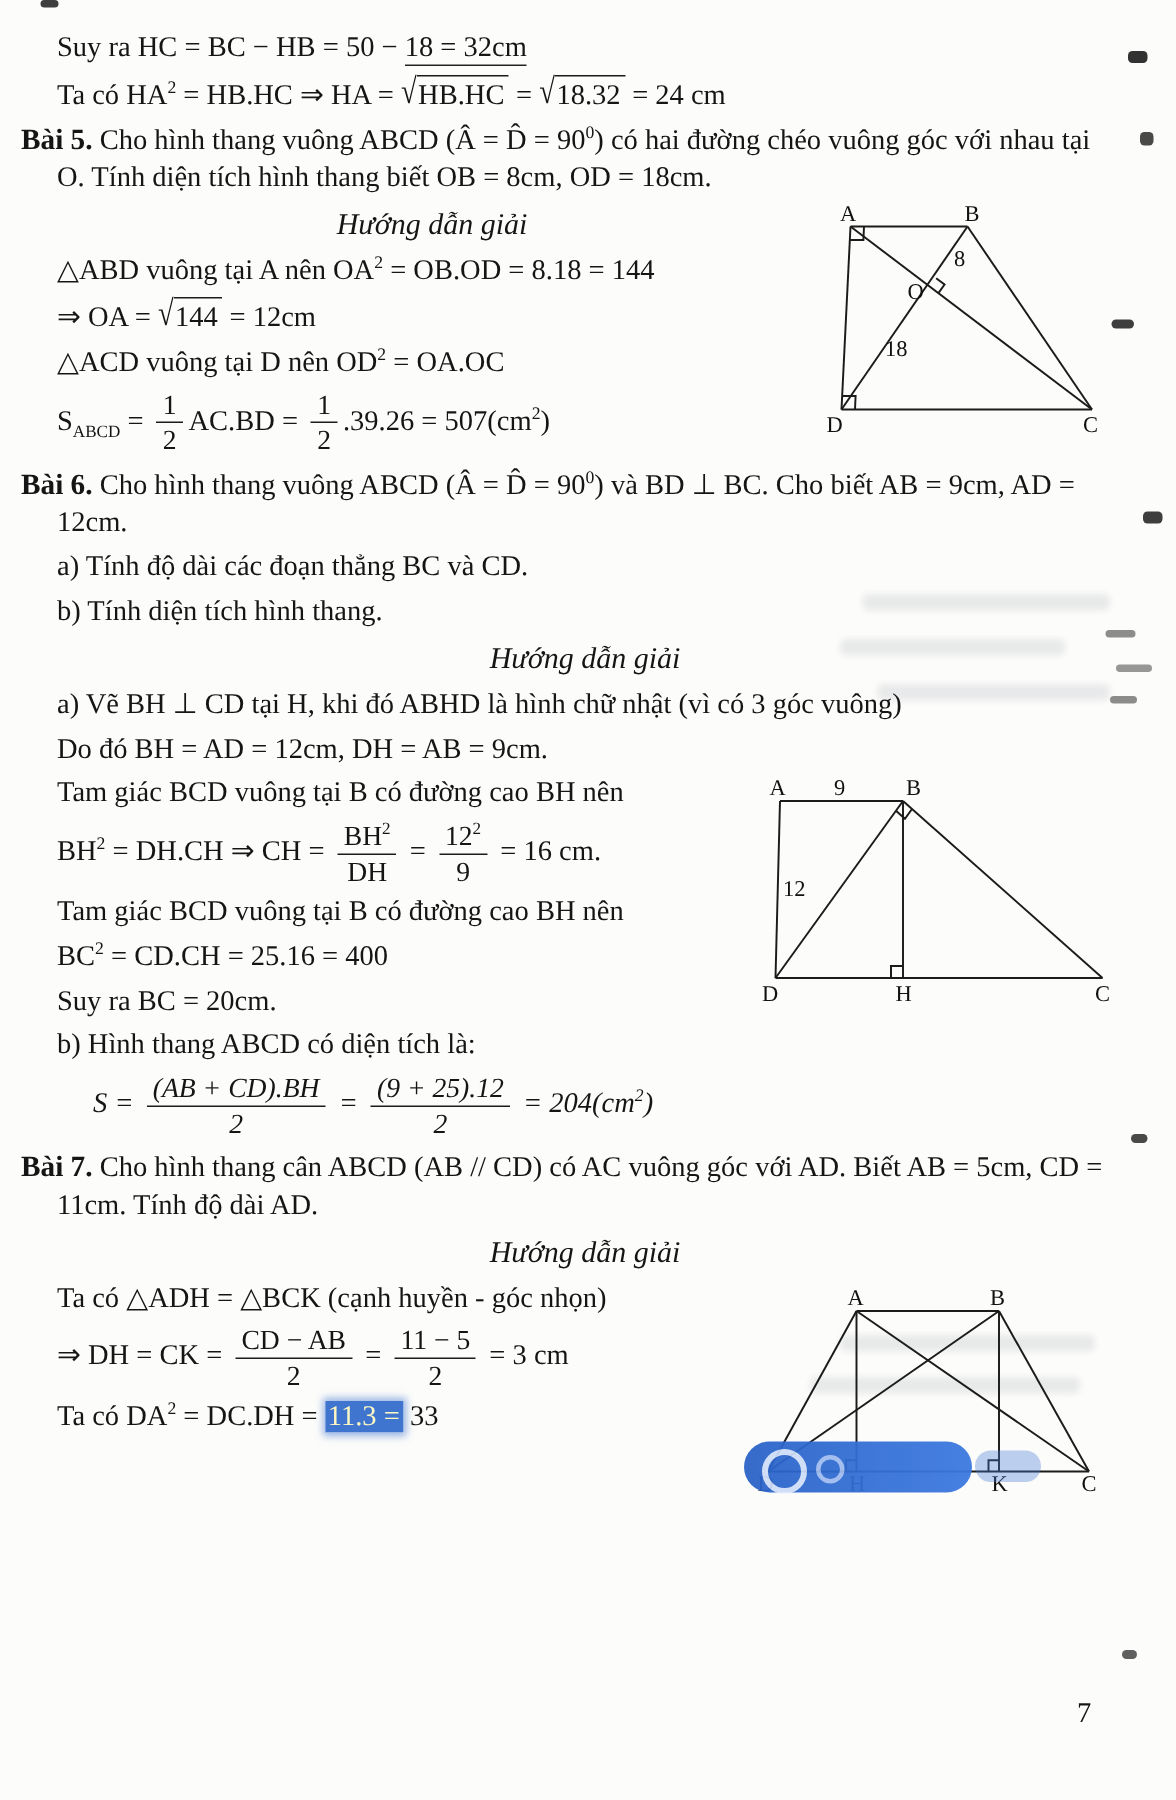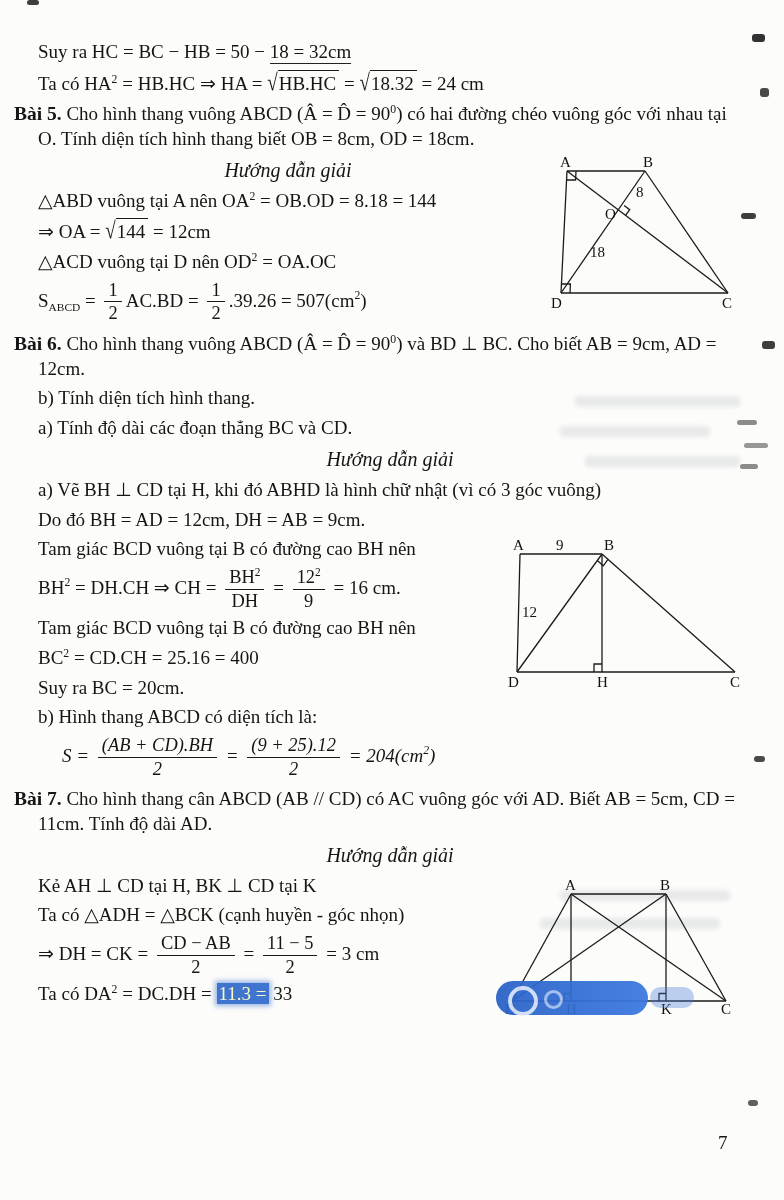--- a/index.html
+++ b/index.html
@@ -1,18 +1,18 @@
 <!DOCTYPE html>
 <html><head>
 <meta charset="utf-8">
 <style>
   html,body{margin:0;padding:0;background:#e8e8e8;}
   .page{position:relative;width:784px;height:1200px;margin:0 auto;background:#fcfcfa;
         font-family:"Liberation Serif",serif;font-size:19px;color:#151515;overflow:hidden;}
-  .content{position:absolute;left:38px;right:42px;top:40px;line-height:1.3;}
+  .content{position:absolute;left:38px;right:42px;top:20px;line-height:1.3;}
   p{margin:0 0 5px 0;}
   .prob{text-indent:-24px;margin-top:2px;}
   .prob b{font-size:19.5px;}
   .guide{font-weight:normal;font-style:italic;text-align:center;font-size:20px;margin:3px 0 6px 0;}
   .ind{margin-left:24px;font-style:italic;}
   sup{font-size:.62em;line-height:0;}
   sub{font-size:.6em;line-height:0;}
   .u{border-bottom:1.5px solid #222;padding-bottom:1px;}
   .frac{display:inline-block;vertical-align:middle;text-align:center;margin:0 4px;line-height:1.12;font-size:.97em;}
   .frac .num{display:block;border-bottom:1.5px solid #1a1a1a;padding:0 4px 1px 4px;}
@@ -92,22 +92,22 @@
       </div>
       <h3 class="guide">Hướng dẫn giải</h3>
       <p class="line">△ABD vuông tại A nên OA<sup>2</sup> = OB.OD = 8.18 = 144</p>
       <p class="line">⇒ OA = <span class="sqrt"><span class="rad">√</span><span class="radbody">144</span></span> = 12cm</p>
       <p class="line">△ACD vuông tại D nên OD<sup>2</sup> = OA.OC</p>
       <p class="line">S<sub>ABCD</sub> = <span class="frac"><span class="num">1</span><span class="den">2</span></span>AC.BD = <span class="frac"><span class="num">1</span><span class="den">2</span></span>.39.26 = 507(cm<sup>2</sup>)</p>
       <div class="clear"></div>
     </div>
 
     <p class="prob"><b>Bài 6.</b> Cho hình thang vuông ABCD (Â = D̂ = 90<sup>0</sup>) và BD ⊥ BC. Cho biết AB = 9cm, AD = 12cm.</p>
+    <p class="line">a) Tính độ dài các đoạn thẳng BC và CD.</p>
     <p class="line">b) Tính diện tích hình thang.</p>
-    <p class="line">a) Tính độ dài các đoạn thẳng BC và CD.</p>
 
     <div class="sol">
       <h3 class="guide">Hướng dẫn giải</h3>
       <p class="line">a) Vẽ BH ⊥ CD tại H, khi đó ABHD là hình chữ nhật (vì có 3 góc vuông)</p>
       <p class="line">Do đó BH = AD = 12cm, DH = AB = 9cm.</p>
 
       <div class="fig fig2">
         <svg width="235" height="152" viewBox="0 0 235 152">
           <g stroke="#1b1b1b" stroke-width="1.3" fill="none">
             <line x1="13" y1="15" x2="95" y2="15"></line>
@@ -164,21 +164,20 @@
           <text x="161" y="136">K</text>
           <text x="221" y="136">C</text>
         </svg>
         <div class="watermark">
           <span class="wm-glyph"></span>
           <span class="wm-glyph small"></span>
         </div>
         <div class="wm-tail"></div>
       </div>
 
-      <p class="line">Kẻ AH ⊥ CD tại H, BK ⊥ CD tại K</p>
       <p class="line">Ta có △ADH = △BCK (cạnh huyền - góc nhọn)</p>
       <p class="line">⇒ DH = CK = <span class="frac"><span class="num">CD − AB</span><span class="den">2</span></span> = <span class="frac"><span class="num">11 − 5</span><span class="den">2</span></span> = 3 cm</p>
       <p class="line">Ta có DA<sup>2</sup> = DC.DH = <span class="hl">11.3 =</span> 33</p>
       <div class="clear"></div>
     </div>
 
   </div>
 
   <div class="pagenum">7</div>
 </div>

